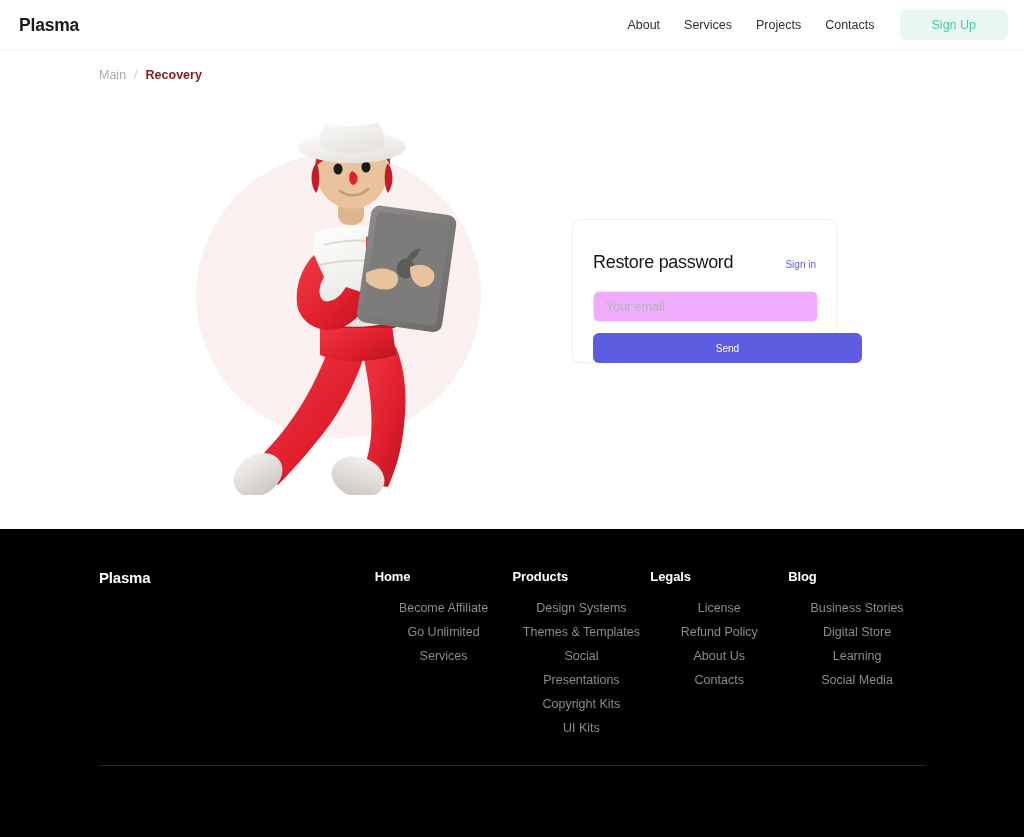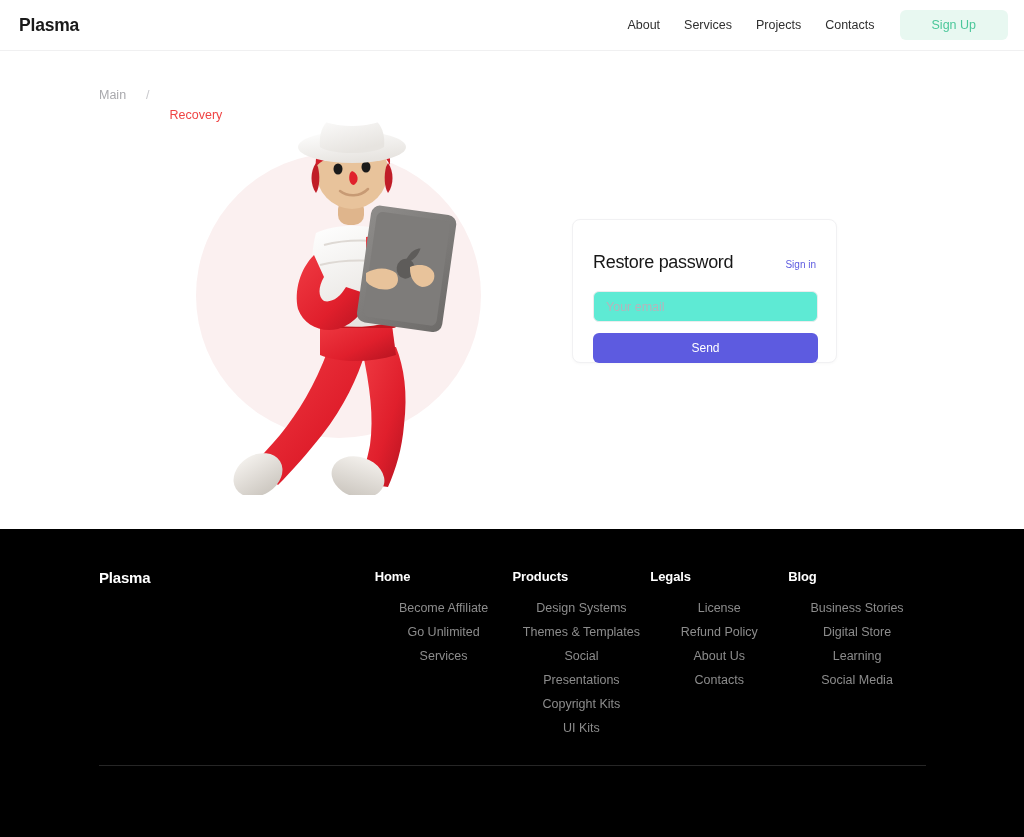--- a/index.html
+++ b/index.html
@@ -51,26 +51,26 @@
     white-space: nowrap;
   }
 
   
   .breadcrumb {
     position: absolute;
     left: 99px;
     top: 68px;
     display: flex;
     align-items: center;
-    gap: 20px;
+    gap: 8px;
     font-size: 12.5px;
   }
   .crumb-muted { color: #a9a9ad; cursor: pointer; }
   .crumb-sep { color: #c9c9cd; }
-  .crumb-current { color: #ef4444; font-weight: normal; margin-top: 40px; }
+  .crumb-current { color: #7f1d1d; font-weight: bold; }
 
   
   .main {
     position: absolute;
     left: 0; top: 95px;
     width: 1024px;
     height: 434px;
   }
 
   
@@ -125,33 +125,33 @@
     width: 225px;
     height: 31px;
     margin-top: 18px;
     border: 1px solid #ececed;
     border-radius: 6px;
     padding: 0 12px;
     font-size: 12.5px;
     font-family: "Liberation Sans", sans-serif;
     color: #333;
     outline: none;
-    background: #5eead4;
+    background: #f0abfc;
   }
   .email-input::placeholder { color: #b5b5bb; }
   .send-btn {
     display: block;
-    width: 225px;
+    width: 269px;
     height: 30px;
     margin-top: 11px;
     background: #5d5be0;
     border: none;
     border-radius: 6px;
     color: #ffffff;
-    font-size: 12px;
+    font-size: 10px;
     font-family: "Liberation Sans", sans-serif;
     cursor: pointer;
   }
 
   
   .footer {
     position: absolute;
     left: 0; top: 529px;
     width: 1024px;
     height: 308px;

